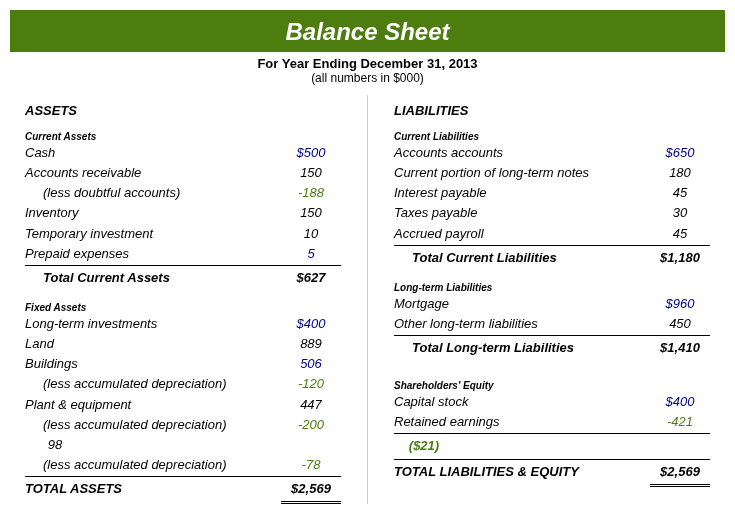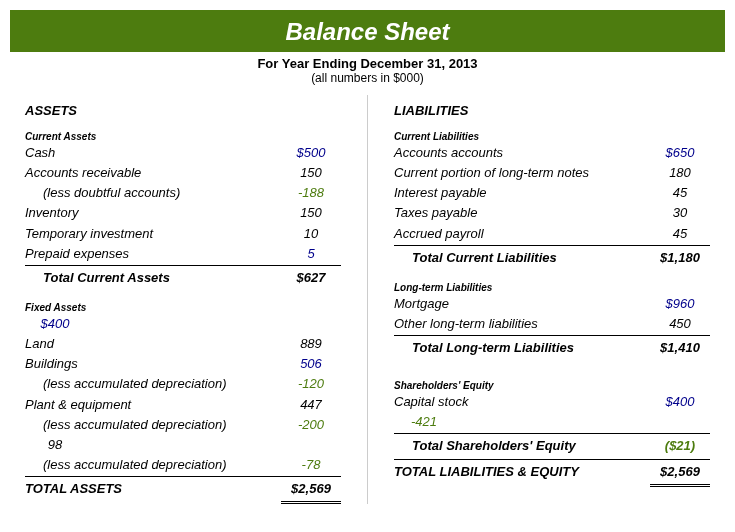--- a/index.html
+++ b/index.html
@@ -147,20 +147,21 @@
     </div>
 
     <div class="total-row">
       <span class="row-label indented">Total Current Assets</span>
       <span class="row-value">$627</span>
     </div>
 
     <div class="sub-section-title">Fixed Assets</div>
 
     <div class="row">
+      <span class="row-label">Long-term investments</span>
       <span class="row-value blue">$400</span>
     </div>
     <div class="row">
       <span class="row-label">Land</span>
       <span class="row-value">889</span>
     </div>
     <div class="row">
       <span class="row-label">Buildings</span>
       <span class="row-value blue">506</span>
     </div>
@@ -241,25 +242,25 @@
 
     <div class="spacer"></div>
 
     <div class="sub-section-title">Shareholders' Equity</div>
 
     <div class="row">
       <span class="row-label">Capital stock</span>
       <span class="row-value blue">$400</span>
     </div>
     <div class="row">
+      <span class="row-label">Retained earnings</span>
       <span class="row-value red">-421</span>
     </div>
 
     <div class="total-row">
-      <span class="row-label indented">Total Shareholders' Equity</span>
       <span class="row-value red">($21)</span>
     </div>
 
     <div class="total-assets-row">
       <span class="row-label">TOTAL LIABILITIES &amp; EQUITY</span>
       <span class="row-value double-underline">$2,569</span>
     </div>
   </div>
 
 </div>

